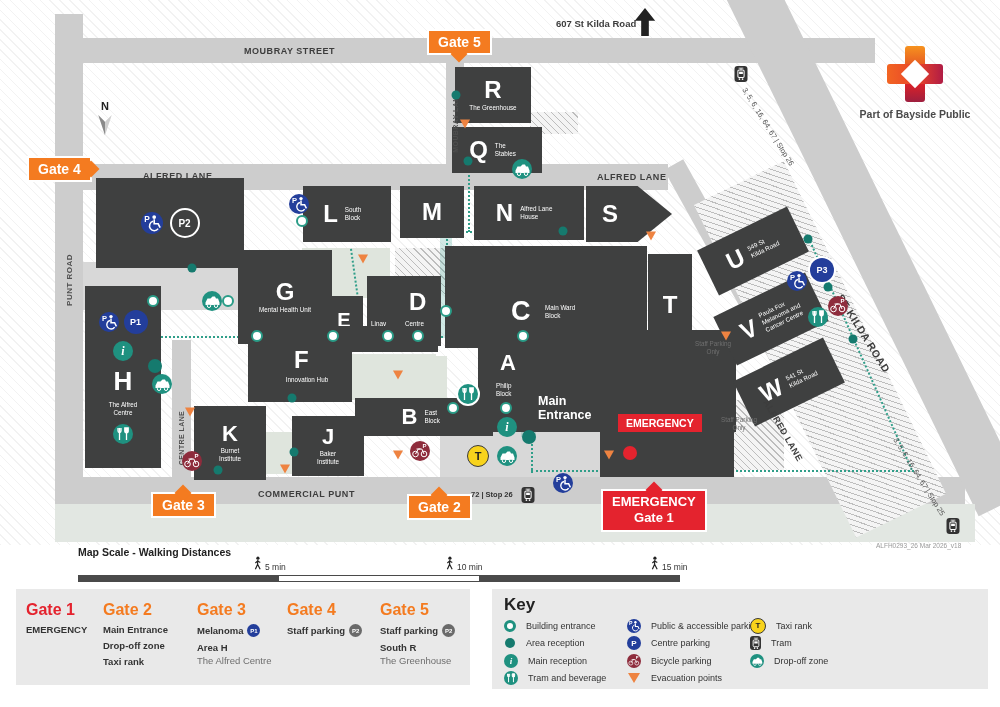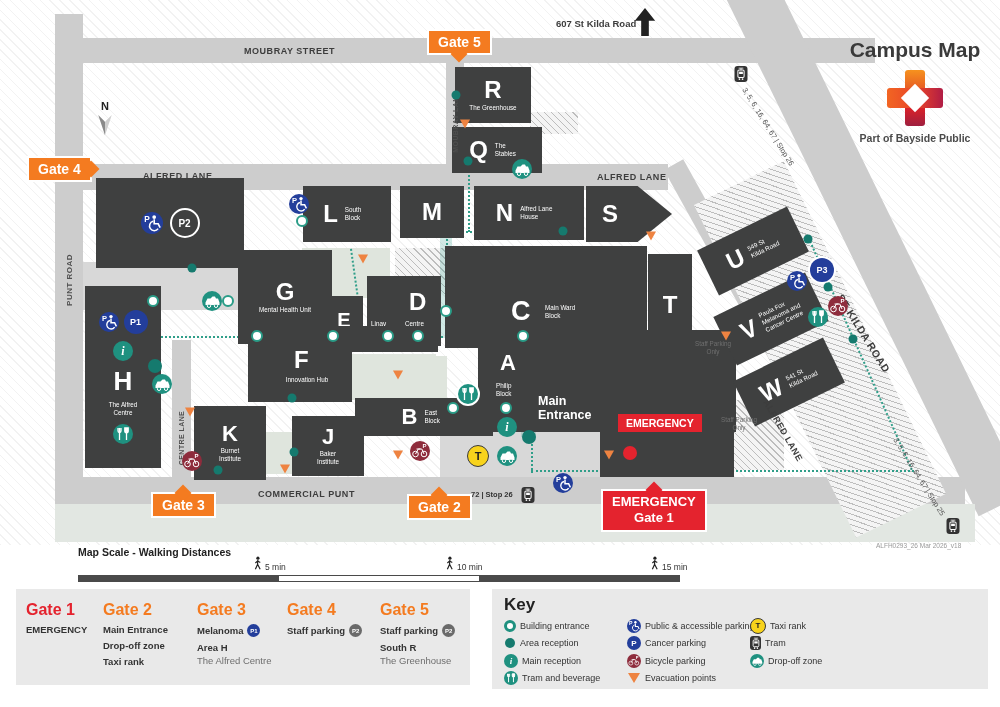--- a/index.html
+++ b/index.html
@@ -66,21 +66,21 @@
   .sbar .d{background:#4a4a4a;height:100%;}
   .panel{position:absolute;background:#e9e9e9;z-index:5;}
   .gcol{position:absolute;top:12px;}
   .gcol .gt{font-size:16px;font-weight:700;color:#f47b20;}
   .gcol.first .gt{color:#e4232e;}
   .gline{font-size:9.5px;font-weight:700;color:#333;margin-top:5px;display:flex;align-items:center;gap:4px;}
   .gline.gl{color:#6e6e6e;font-weight:400;margin-top:2px;}
   .kb{width:13px;height:13px;border-radius:50%;font-size:6px;color:#fff;display:inline-flex;align-items:center;justify-content:center;font-weight:700;}
   .kb.gray{background:#6a6a6a;} .kb.blu{background:#233e9b;}
   .kcol{position:absolute;top:30px;display:flex;flex-direction:column;gap:4.5px;}
-  .krow{display:flex;align-items:center;gap:4px;height:13px;font-size:9px;color:#333;}
+  .krow{display:flex;align-items:center;gap:10px;height:13px;font-size:9px;color:#333;}
   .swatch{width:13px;height:13px;border:1px solid #9a9a9a;}
   .docref{position:absolute;font-size:6.5px;color:#999;z-index:6;}
   svg{display:block;}
 </style>
 </head>
 <body>
 
 <div class="stage">
   <div class="map">
 
@@ -430,21 +430,20 @@
     <div class="gate" style="left:27px;top:156px;"><span class="tail t-right"></span><span>Gate 4</span></div>
     <div class="gate" style="left:151px;top:492px;"><span class="tail t-up"></span><span>Gate 3</span></div>
     <div class="gate" style="left:407px;top:494px;"><span class="tail t-up"></span><span>Gate 2</span></div>
     <div class="gate red" style="left:601px;top:489px;">
       <span class="tail t-up"></span>
       <div>EMERGENCY</div>
       <div>Gate 1</div>
     </div>
 
     <div class="logo">
-      <div class="t1">Campus Map</div>
       <div class="cross">
           <span class="cv"></span>
           <span class="ch"></span>
           <span class="di"></span>
         </div>
       <div class="t3">Part of Bayside Public</div>
     </div>
 
     <span class="docref" style="left:876px;top:542px;">ALFH0293_26 Mar 2026_v18</span>
   </div>
@@ -566,21 +565,21 @@
               <text x="3" y="9" font-size="7.5" fill="#fff" font-weight="bold">P</text>
               <circle cx="12" cy="4.6" r="1.7" fill="#fff"></circle>
               <path d="M12 6.5v4.2h3.6l1.8 3.6" stroke="#fff" stroke-width="1.5" fill="none"></path>
               <path d="M11 8.5a4.3 4.3 0 1 0 4.6 6.6" stroke="#fff" stroke-width="1.4" fill="none"></path>
             </svg>
           </span>
           <span>Public &amp; accessible parking</span>
         </div>
       <div class="krow">
           <span class="ic inl blue s14" style="font-size:8px;">P</span>
-          <span>Cancer parking</span>
+          <span>Centre parking</span>
         </div>
       <div class="krow">
           <span class="ic inl maroon s14">
             <svg viewBox="0 0 20 20" width="14" height="14" stroke="#fff" fill="none">
               <circle cx="5.5" cy="13" r="2.8"></circle>
               <circle cx="14" cy="13" r="2.8"></circle>
               <path d="M5.5 13l2.8-5h3.5l2.2 5M6.5 8h4"></path>
               <text x="12.5" y="7" font-size="6" fill="#fff" stroke="none" font-weight="bold">P</text>
             </svg>
           </span>

